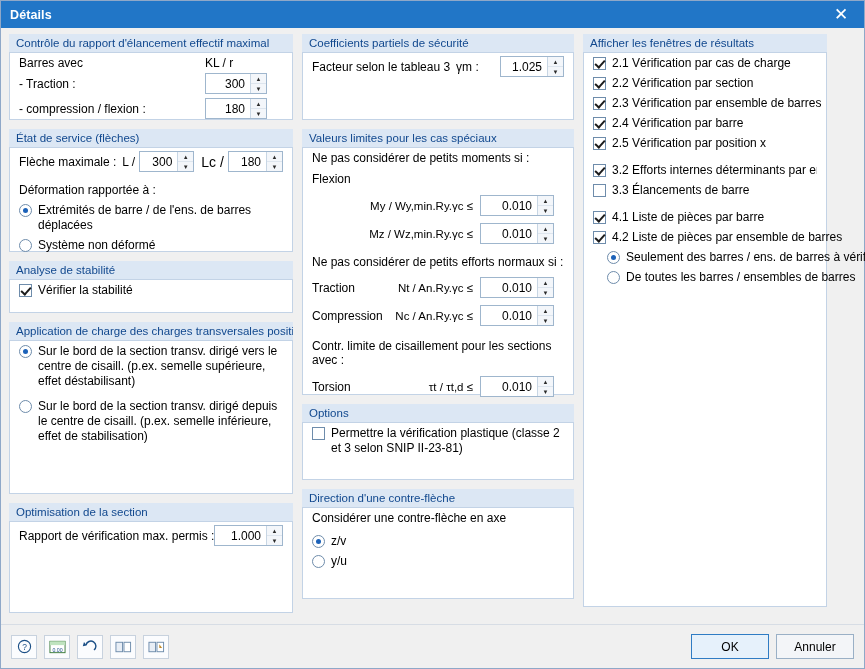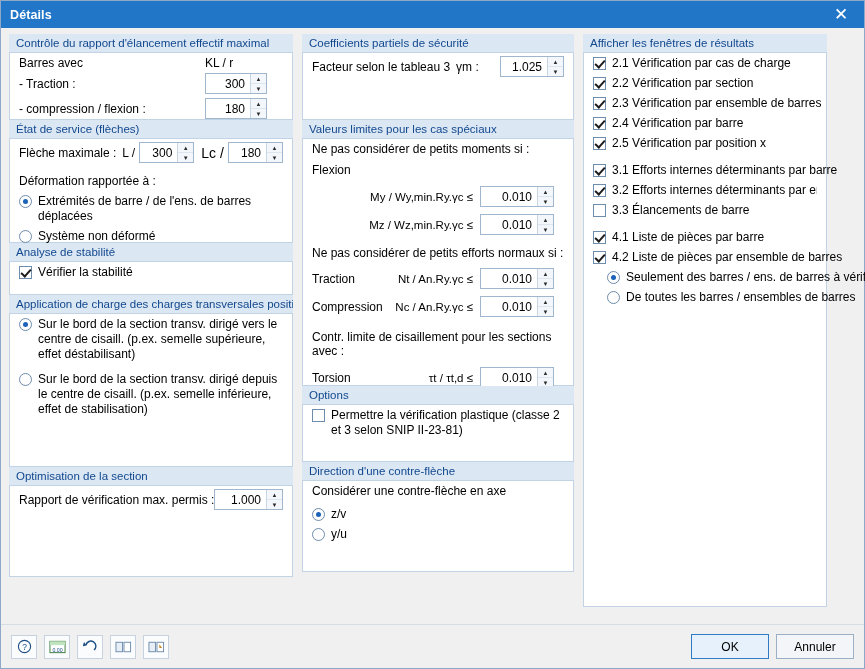--- a/index.html
+++ b/index.html
@@ -45,21 +45,21 @@
     font-family: "Liberation Sans", sans-serif;
   }
   
   #content {
     flex: 1 1 auto;
     padding: 6px 8px 0 8px;
     display: flex;
     gap: 9px;
     align-items: flex-start;
   }
-  .col { display: flex; flex-direction: column; }
+  .col { display: flex; flex-direction: column; gap: 9px; }
   .col-left  { width: 284px; }
   .col-mid   { width: 272px; }
   .col-right { width: 244px; }
 
   
   .group {
     border: 1px solid #c3d3e6;
     background: #fff;
     position: relative;
     padding: 8px 9px 9px 9px;
@@ -481,24 +481,20 @@
           </div>
           <div class="chk">
             <span class="box checked"></span>
             <span class="txt">2.5 Vérification par position x</span>
           </div>
 
           <div class="sep-space"></div>
 
           <div class="chk">
             <span class="box checked"></span>
-            <span class="txt">3.1 Efforts internes déterminants par barre</span>
-          </div>
-          <div class="chk">
-            <span class="box checked"></span>
             <span class="txt" style="overflow:hidden;">3.2 Efforts internes déterminants par ens. de barre</span>
           </div>
           <div class="chk">
             <span class="box"></span>
             <span class="txt">3.3 Élancements de barre</span>
           </div>
 
           <div class="sep-space"></div>
 
           <div class="chk">

